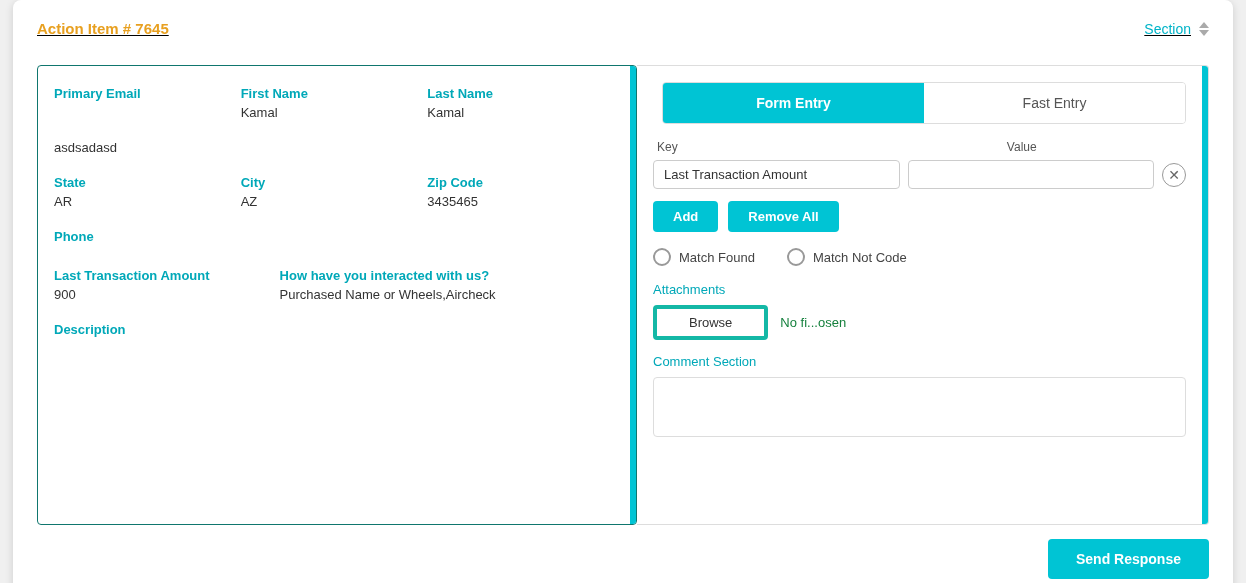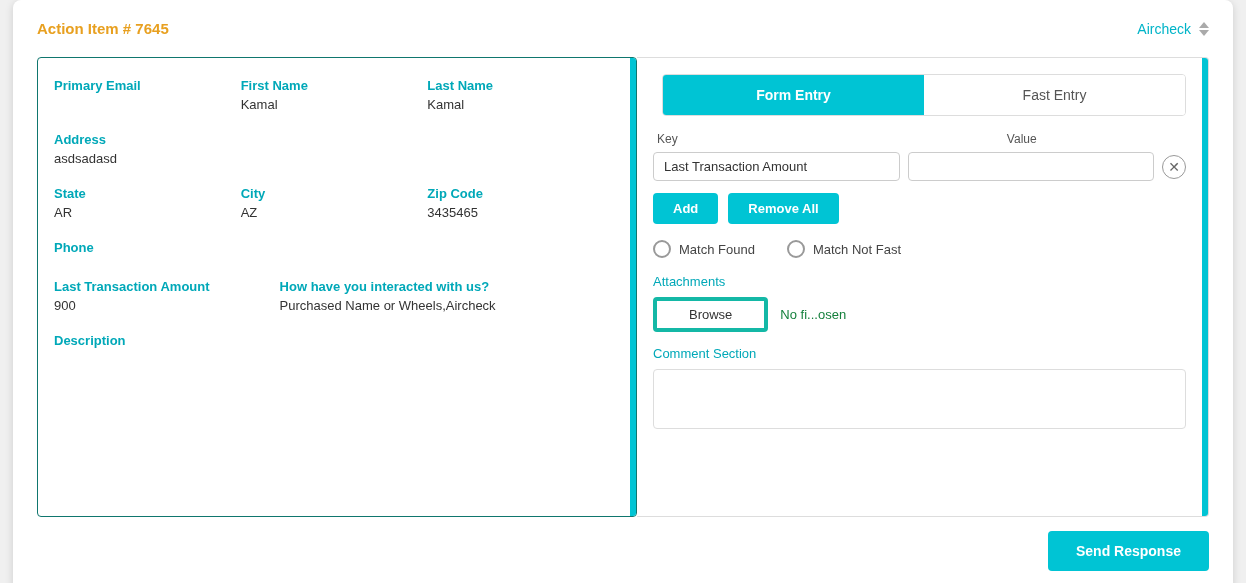--- a/index.html
+++ b/index.html
@@ -18,21 +18,22 @@
       box-shadow: 0 2px 8px rgba(0,0,0,0.15);
       width: 1220px;
       min-height: 560px;
       padding: 20px 24px 20px 24px;
       position: relative;
     }
     .header-row {
       display: flex;
       align-items: flex-end;
       justify-content: space-between;
-      margin-bottom: 20px;
+      margin-bottom: 28px;
+      text-decoration: underline;
     }
     .action-title {
       color: #e8a020;
       font-size: 15px;
       font-weight: bold;
     }
     .response-label {
       color: #00b4c8;
       font-size: 14px;
       display: flex;
@@ -288,21 +289,21 @@
     }
   </style>
 </head>
 <body>
 
 <div class="outer-card">
 
   <div class="header-row">
     <span class="action-title">Action Item # 7645</span>
     <div class="response-label">
-      <span>Aircheck</span>
+      <span>Section</span>
       <div class="sort-icon">
         <span class="up"></span>
         <span class="down"></span>
       </div>
     </div>
   </div>
 
   <div class="main-content">
 
     <div class="left-panel">
@@ -318,21 +319,20 @@
             <div class="field-value">Kamal</div>
           </div>
           <div class="field-col">
             <div class="field-label">Last Name</div>
             <div class="field-value">Kamal</div>
           </div>
         </div>
 
         <div class="field-row">
           <div class="field-col">
-            <div class="field-label">Address</div>
             <div class="field-value">asdsadasd</div>
           </div>
         </div>
 
         <div class="field-row">
           <div class="field-col">
             <div class="field-label">State</div>
             <div class="field-value">AR</div>
           </div>
           <div class="field-col">
@@ -402,21 +402,21 @@
         </div>
 
         
         <div class="radio-row">
           <div class="radio-item">
             <div class="radio-circle"></div>
             <span>Match Found</span>
           </div>
           <div class="radio-item">
             <div class="radio-circle"></div>
-            <span>Match Not Fast</span>
+            <span>Match Not Code</span>
           </div>
         </div>
 
         
         <div class="section-label">Attachments</div>
         <div class="attach-row">
           <button class="browse-btn">Browse</button>
           <span class="no-file">No fi...osen</span>
         </div>
 

